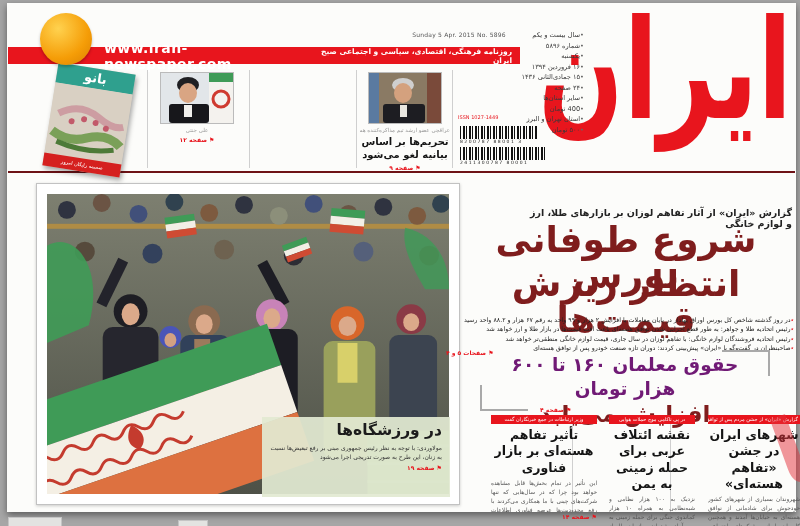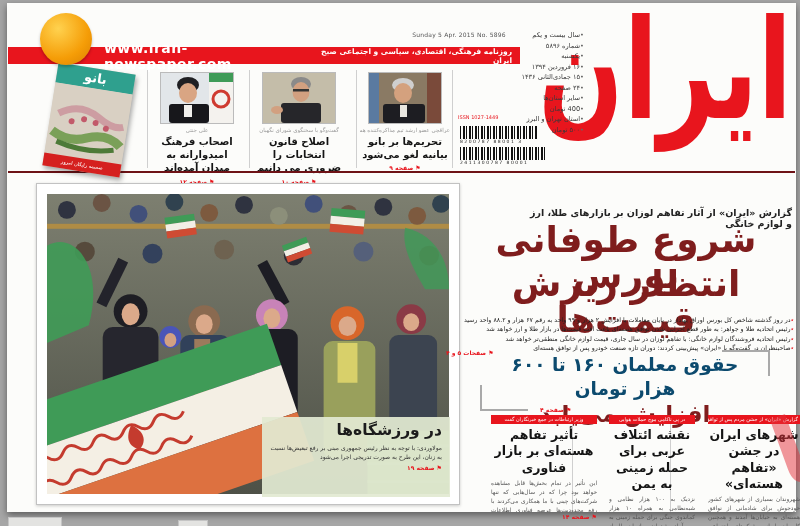--- a/index.html
+++ b/index.html
@@ -40,21 +40,21 @@
   .overlay-h{font-size:15.5px;font-weight:bold;color:#1c1c1c;line-height:1.25;}
   .overlay-sub{font-size:6px;color:#333;line-height:1.5;margin-top:3px;}
   
   .kicker{left:528px;top:207px;width:264px;direction:rtl;text-align:right;font-size:9.5px;font-weight:bold;color:#222;}
   .lead-h{left:460px;width:332px;text-align:center;font-size:36px;font-weight:900;color:#7f1d1d;direction:rtl;line-height:1;letter-spacing:-.5px;}
   .lead-bullets{left:446px;top:315px;width:348px;direction:rtl;text-align:right;font-size:6.3px;color:#222;line-height:1.5;}
   .lead-bullets div::before{content:"\066D ";color:#e8151d;font-weight:bold;}
   .pages-ref{left:446px;top:346px;}
   
   .tbox{left:488px;top:353px;width:274px;height:52px;text-align:center;direction:rtl;}
-  .tbox-l1{font-size:18.5px;font-weight:800;color:#0c4a6e;line-height:1.3;}
+  .tbox-l1{font-size:18.5px;font-weight:800;color:#701a75;line-height:1.3;}
   .tbox-l2{font-size:23px;font-weight:800;color:#7f1d1d;line-height:1.15;}
   .br-tr{position:absolute;right:-8px;top:-3px;width:46px;height:24px;border-top:2px solid #a9a9a9;border-right:2px solid #a9a9a9;}
   .br-bl{position:absolute;left:-8px;bottom:-6px;width:46px;height:24px;border-bottom:2px solid #a9a9a9;border-left:2px solid #a9a9a9;}
   .tbox-page{position:absolute;left:52px;bottom:-8px;}
   
   .bcol{top:415px;direction:rtl;text-align:center;margin-left:31px;}
   .bcol-label{background:#e8151d;color:#fff;font-size:5px;height:9px;line-height:9px;white-space:nowrap;overflow:hidden;padding:0 2px;}
   .bcol-h{font-size:12.5px;font-weight:bold;color:#141414;line-height:1.3;margin-top:3px;}
   .bcol-body{font-size:5.8px;color:#555;line-height:1.55;text-align:justify;margin-top:3px;height:33px;overflow:hidden;}
   .bcol-page{margin-top:1px;text-align:right;}
@@ -97,51 +97,37 @@
     <svg class="tphoto" viewBox="0 0 72 50" preserveAspectRatio="none">
       <rect width="72" height="50" fill="#8a7a64"></rect>
         <rect width="10" height="50" fill="#5a7aa0"></rect>
       <rect x="58" width="14" height="50" fill="#7a4a3a"></rect>
       <ellipse cx="34" cy="12" rx="11" ry="7" fill="#cfcfcf"></ellipse>
       <ellipse cx="34" cy="20" rx="9" ry="10" fill="#d4a17e"></ellipse>
       <rect x="14" y="31" width="42" height="19" rx="3" fill="#1d1d22"></rect>
       <rect x="31" y="32" width="7" height="12" fill="#e8e6e0"></rect>
     </svg>
     <div class="tcap">عراقچی عضو ارشد تیم مذاکره‌کننده هسته‌ای:</div>
-    <div class="thead">تحریم‌ها بر بانو بیانیه لغو می‌شود</div>
+    <div class="thead">تحریم‌ها بر اساس بیانیه لغو می‌شود</div>
     <div class="pageref">صفحه ۹</div>
   </div>
 
-  <div class="abs teaser" style="left:254px">
-    <svg class="tphoto" viewBox="0 0 72 50" preserveAspectRatio="none">
-      <rect width="72" height="50" fill="#c4bda9"></rect>
-      <ellipse cx="38" cy="11" rx="10" ry="7" fill="#8a8a8a"></ellipse>
-      <ellipse cx="38" cy="19" rx="8.5" ry="10" fill="#d2a080"></ellipse>
-      <rect x="30" y="16" width="16" height="2.5" fill="#333"></rect>
-      <rect x="18" y="30" width="40" height="20" rx="3" fill="#26262a"></rect>
-      <ellipse cx="14" cy="37" rx="6" ry="4" fill="#d2a080"></ellipse>
-    </svg>
-    <div class="tcap">گفت‌وگو با سخنگوی شورای نگهبان</div>
-    <div class="thead">اصلاح قانون انتخابات را ضروری می دانیم</div>
-    <div class="pageref">صفحه ۱۰</div>
-  </div>
 
   <div class="abs teaser" style="left:152px">
     <svg class="tphoto" viewBox="0 0 72 50" preserveAspectRatio="none">
       <rect width="72" height="50" fill="#e2e6e9"></rect>
       <rect x="48" width="24" height="50" fill="#f4f2ee"></rect>
       <rect x="48" width="24" height="9" fill="#3f9b57"></rect>
       <circle cx="60" cy="26" r="8" fill="none" stroke="#cf3b30" stroke-width="3"></circle>
       <ellipse cx="27" cy="12" rx="11" ry="8" fill="#1f1f22"></ellipse>
       <ellipse cx="27" cy="20" rx="9" ry="10" fill="#d9a583"></ellipse>
       <rect x="8" y="31" width="40" height="19" rx="3" fill="#17171b"></rect>
       <rect x="23" y="32" width="8" height="12" fill="#f0efec"></rect>
     </svg>
     <div class="tcap">علی جنتی</div>
-    <div class="thead">اصحاب فرهنگ امیدوارانه به میدان آمده‌اند</div>
     <div class="pageref">صفحه ۱۲</div>
   </div>
 
   <div class="abs dateline">Sunday 5 Apr. 2015 No. 5896</div>
   <div class="abs mast">
     <div>سال بیست و یکم</div>
     <div>شماره ۵۸۹۶</div>
     <div>یکشنبه</div>
     <div>۱۶ فروردین ۱۳۹۴</div>
     <div>۱۵ جمادی‌الثانی ۱۴۳۶</div>

